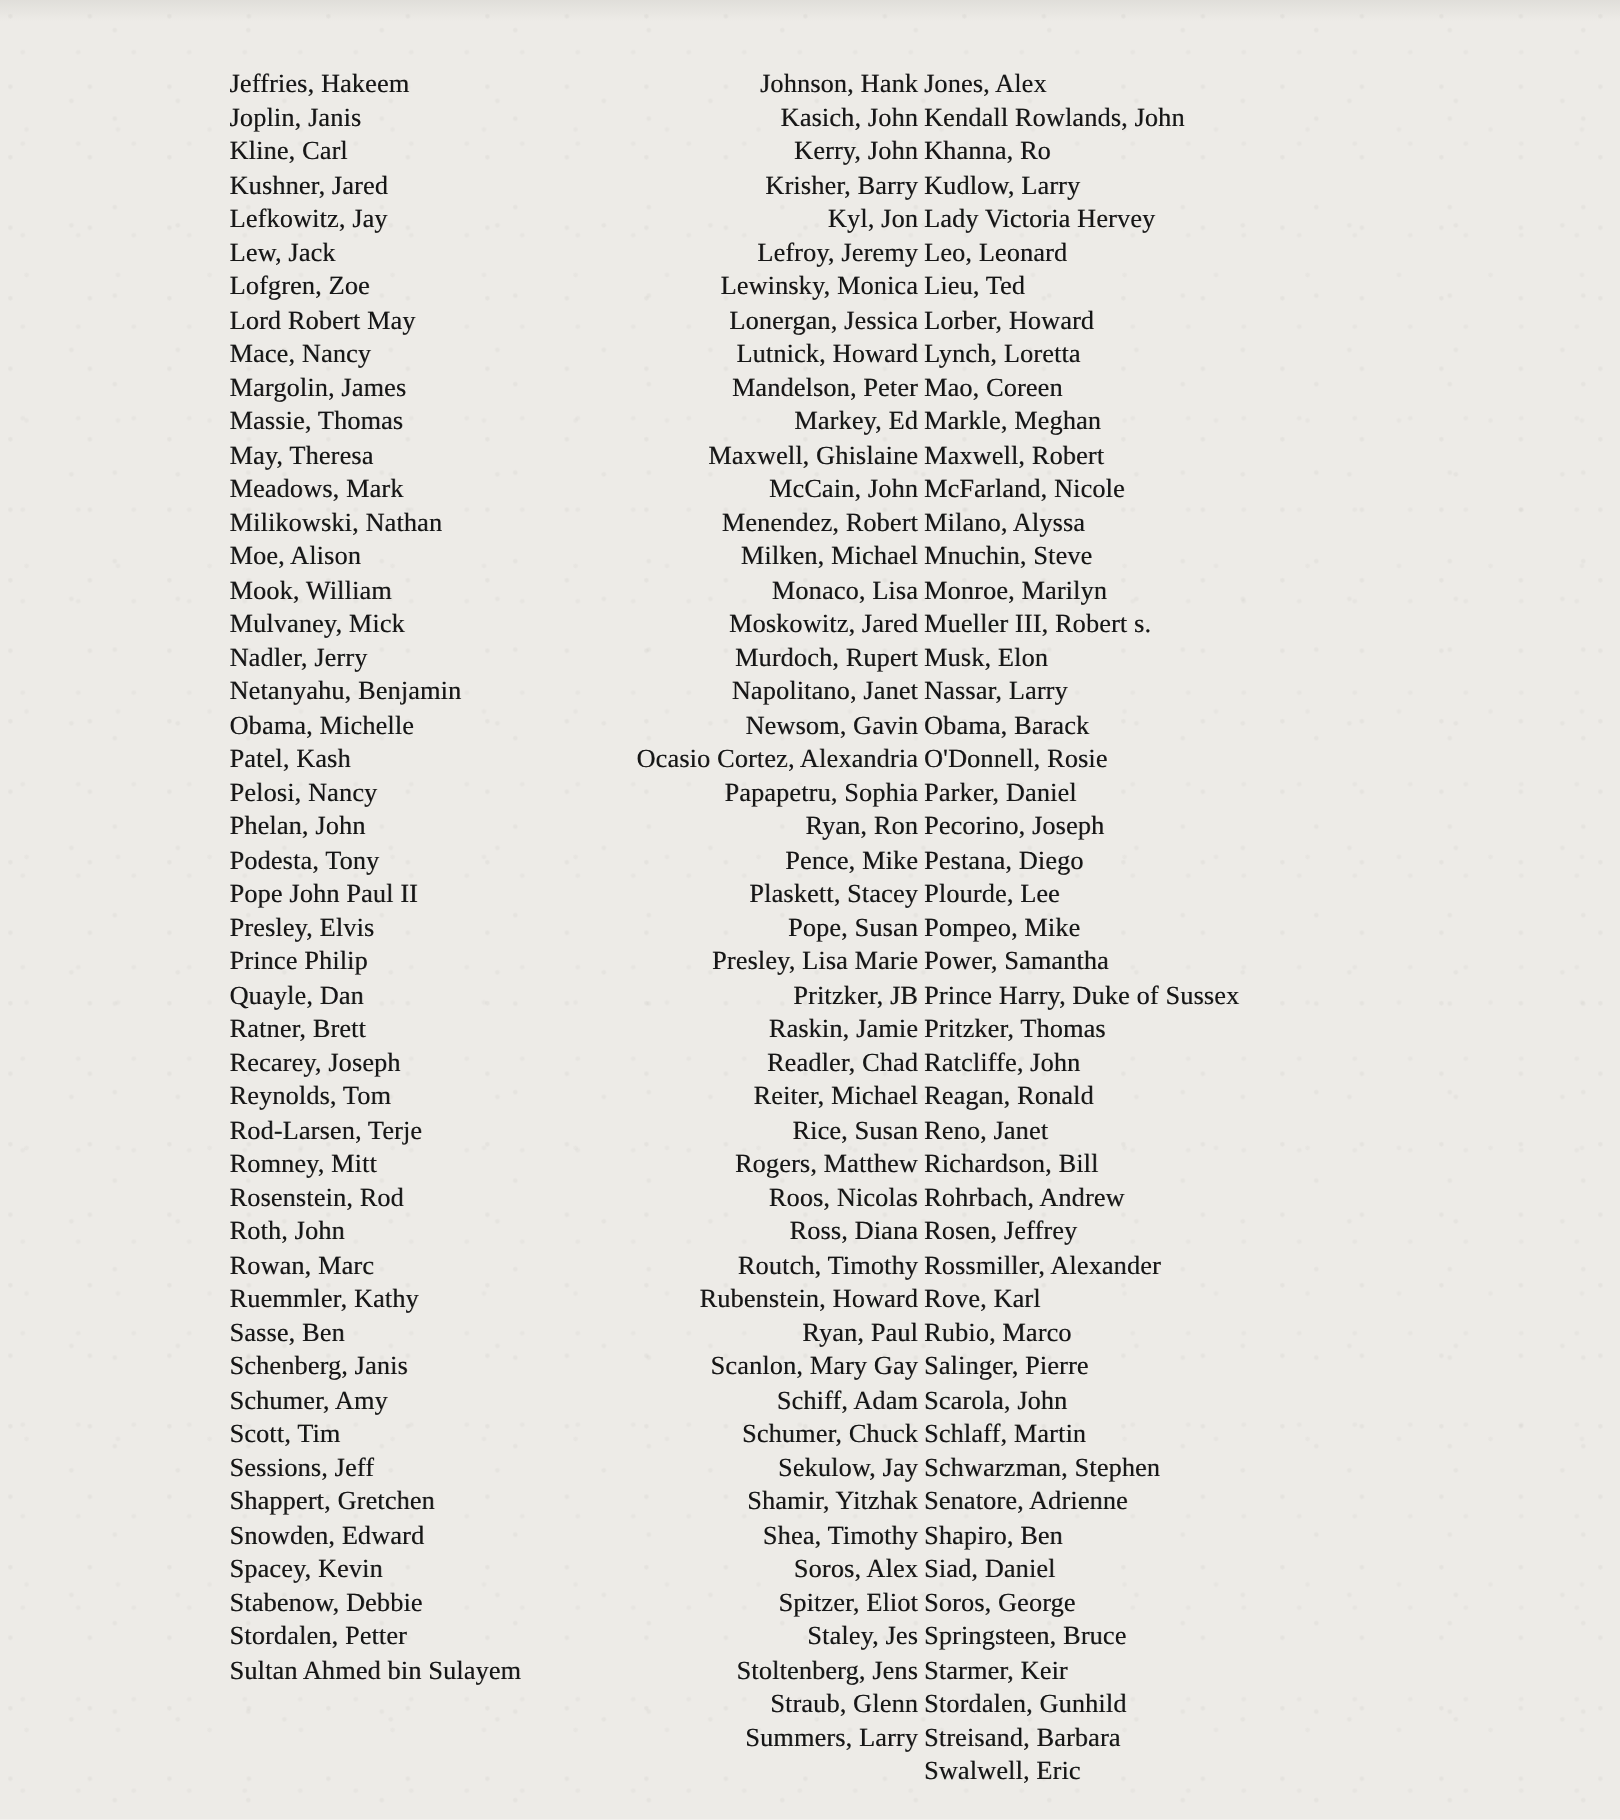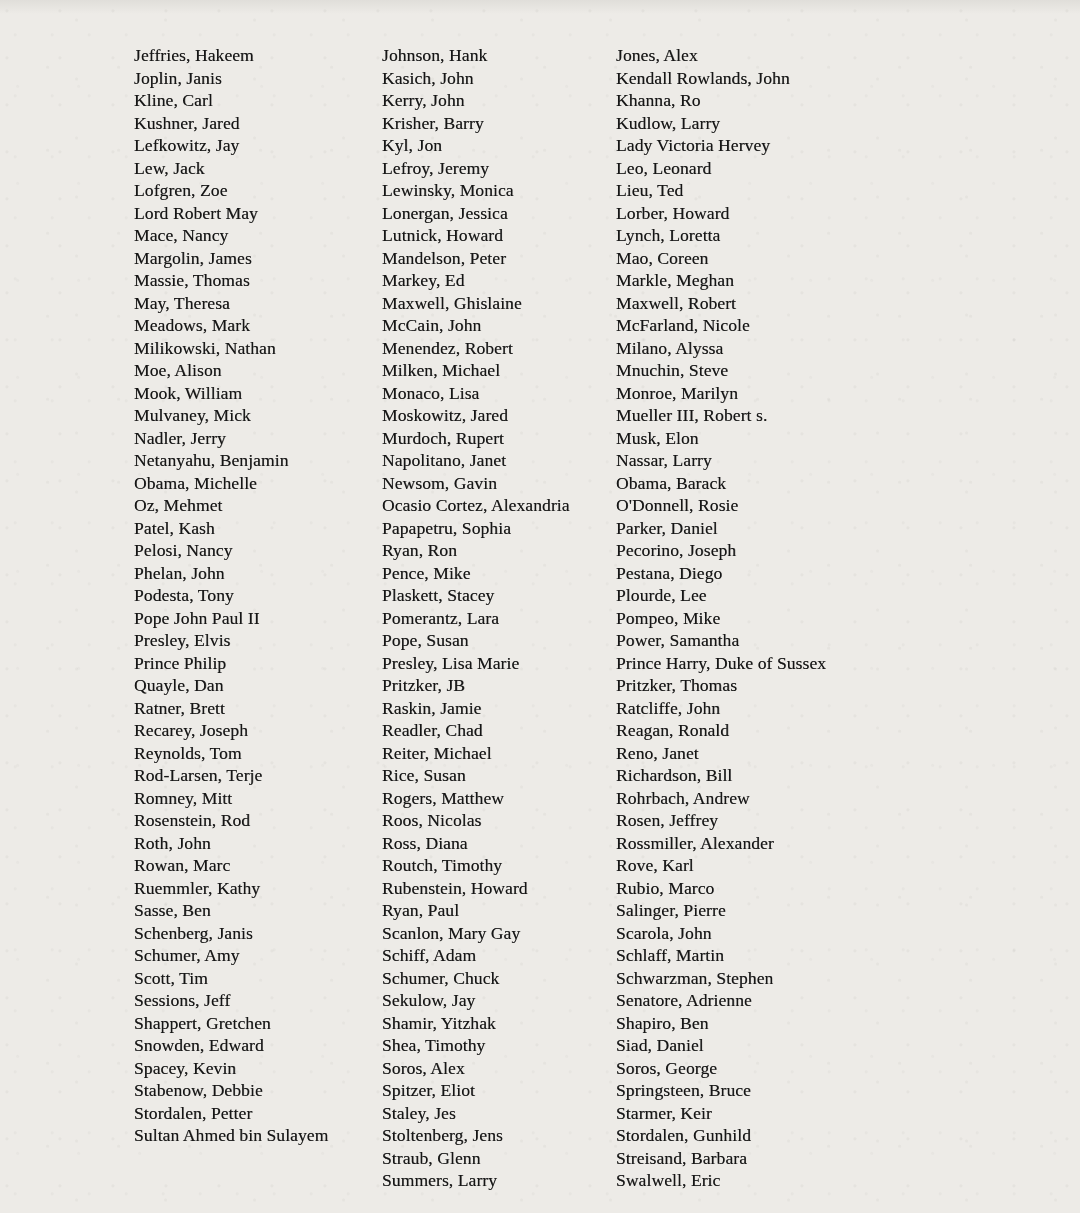--- a/index.html
+++ b/index.html
@@ -40,22 +40,22 @@
     left: 0;
     right: 0;
   }
   .name-col {
     position: absolute;
     top: 0;
     margin: 0;
     padding: 0;
     list-style: none;
   }
-  .name-col.c0 { left: 134px; width: 236px; }
-  .name-col.c1 { left: 382px; width: 256px; }
+  .name-col.c0 { left: 153px; width: 236px; }
+  .name-col.c1 { left: 356px; width: 256px; text-align: right; }
   .name-col.c2 { left: 616px; width: 330px; }
   .name-col li {
     height: 22.5px;
     line-height: 22.5px;
     font-size: 17.5px;
     color: #161616;
     white-space: nowrap;
     
     text-shadow: 0.3px 0 0 rgba(20,20,20,0.55);
     letter-spacing: 0.1px;
@@ -80,21 +80,20 @@
         <li>Massie, Thomas</li>
         <li>May, Theresa</li>
         <li>Meadows, Mark</li>
         <li>Milikowski, Nathan</li>
         <li>Moe, Alison</li>
         <li>Mook, William</li>
         <li>Mulvaney, Mick</li>
         <li>Nadler, Jerry</li>
         <li>Netanyahu, Benjamin</li>
         <li>Obama, Michelle</li>
-        <li>Oz, Mehmet</li>
         <li>Patel, Kash</li>
         <li>Pelosi, Nancy</li>
         <li>Phelan, John</li>
         <li>Podesta, Tony</li>
         <li>Pope John Paul II</li>
         <li>Presley, Elvis</li>
         <li>Prince Philip</li>
         <li>Quayle, Dan</li>
         <li>Ratner, Brett</li>
         <li>Recarey, Joseph</li>
@@ -136,21 +135,20 @@
         <li>Monaco, Lisa</li>
         <li>Moskowitz, Jared</li>
         <li>Murdoch, Rupert</li>
         <li>Napolitano, Janet</li>
         <li>Newsom, Gavin</li>
         <li>Ocasio Cortez, Alexandria</li>
         <li>Papapetru, Sophia</li>
         <li>Ryan, Ron</li>
         <li>Pence, Mike</li>
         <li>Plaskett, Stacey</li>
-        <li>Pomerantz, Lara</li>
         <li>Pope, Susan</li>
         <li>Presley, Lisa Marie</li>
         <li>Pritzker, JB</li>
         <li>Raskin, Jamie</li>
         <li>Readler, Chad</li>
         <li>Reiter, Michael</li>
         <li>Rice, Susan</li>
         <li>Rogers, Matthew</li>
         <li>Roos, Nicolas</li>
         <li>Ross, Diana</li>

